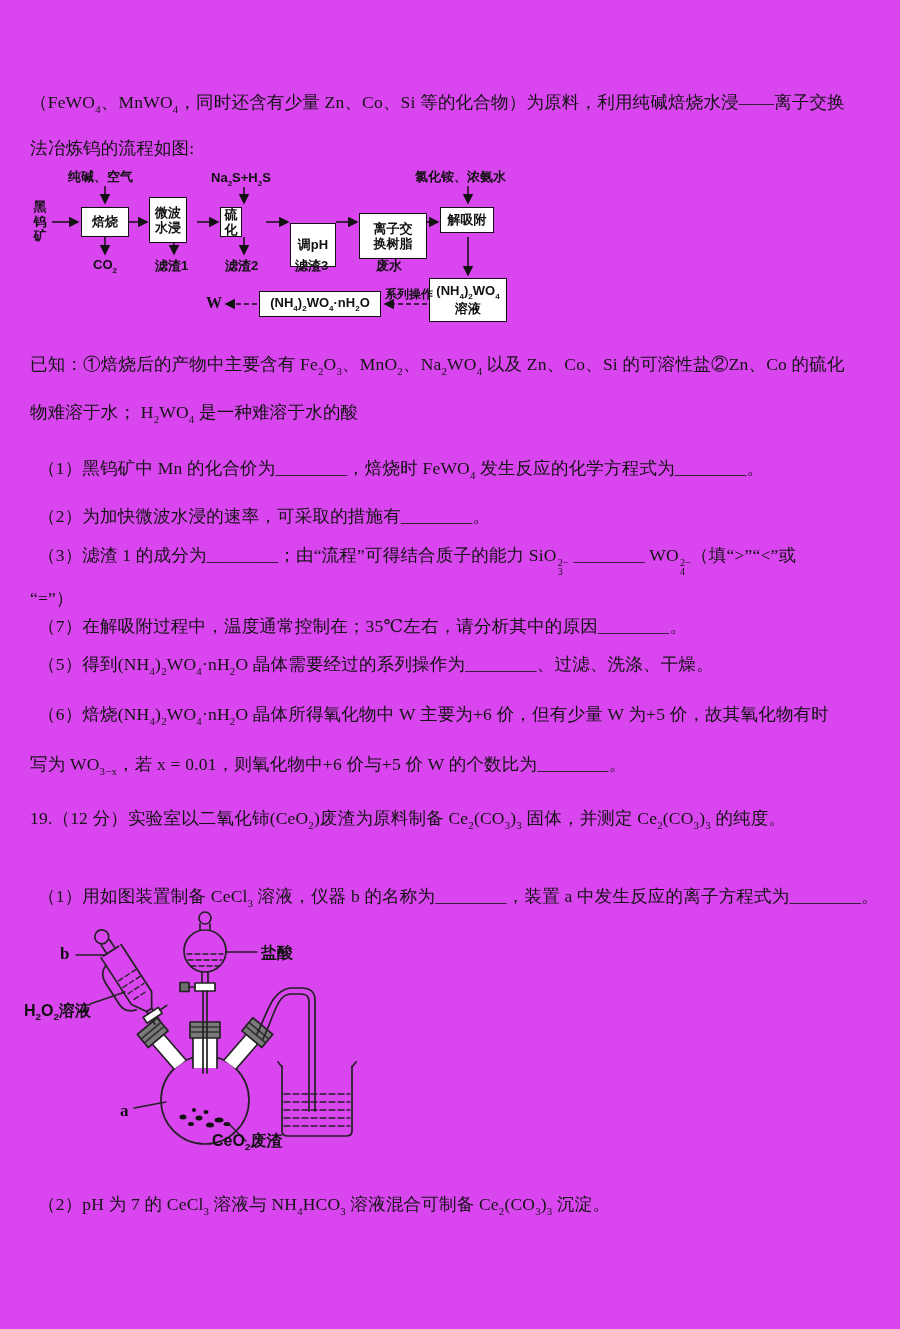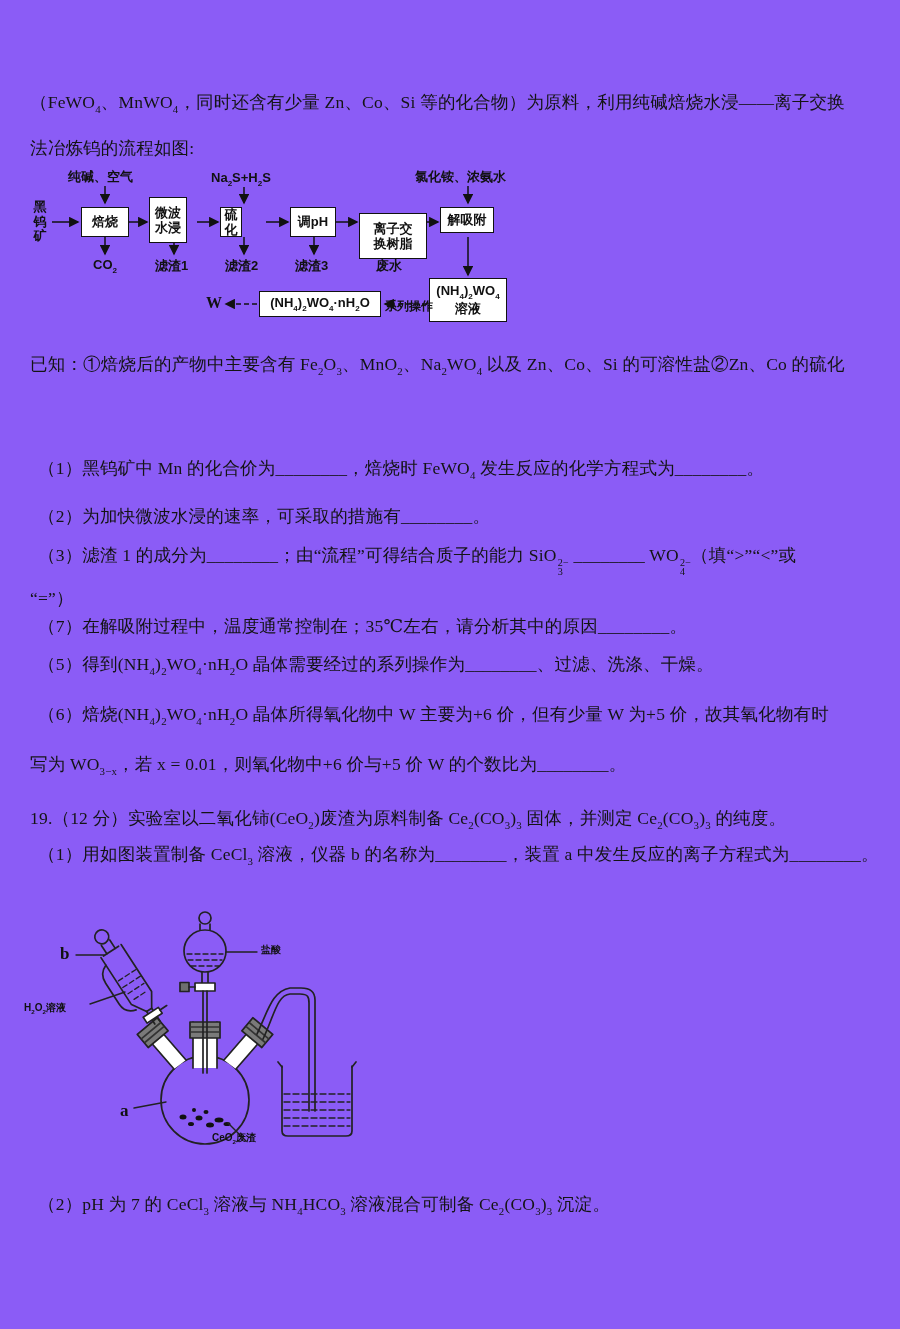--- a/index.html
+++ b/index.html
@@ -1,40 +1,40 @@
 <!DOCTYPE html>
 <html><head>
 <meta charset="utf-8">
 <style>
   html,body{margin:0;padding:0;}
   body{width:900px;height:1329px;background:#ffffff;position:relative;
        font-family:"Liberation Serif","DejaVu Serif",serif;color:#141414;}
-  .page{position:absolute;inset:0;overflow:hidden;background:#8b5cf6;}
+  .page{position:absolute;inset:0;overflow:hidden;background:#d946ef;}
   .line{position:absolute;left:30px;font-size:17.5px;line-height:24px;white-space:nowrap;letter-spacing:.2px;}
   .indent{left:38px;}
   sub,sup{font-size:.62em;}
   
   .stk{display:inline-flex;flex-direction:column;align-items:flex-start;vertical-align:-.45em;
        line-height:.95;font-size:.58em;margin-left:1px;}
   
   .flow{position:absolute;left:28px;top:163px;width:552px;height:170px;
         font-family:"Liberation Sans","DejaVu Sans",sans-serif;font-weight:bold;font-size:13px;color:#111;}
   .flow svg{position:absolute;left:0;top:0;}
   .fbox{position:absolute;border:1.6px solid #111;background:#fff;box-sizing:border-box;
         display:flex;align-items:center;justify-content:center;text-align:center;line-height:1.18;padding:1px;}
   .fbox .inner{display:inline-block;}
   .flabel{position:absolute;white-space:nowrap;}
   .fvert{position:absolute;width:16px;line-height:1.12;text-align:center;word-break:break-all;}
-  .series{font-size:12px;margin-top:12px;}
+  .series{font-size:12px;}
   .wlab{font-family:"Liberation Serif","DejaVu Serif",serif;font-size:16px;}
   
   .apparatus{position:absolute;left:20px;top:903px;width:360px;height:268px;}
   .apparatus svg{position:absolute;left:0;top:0;}
   .alabel{position:absolute;white-space:nowrap;font-family:"Liberation Sans","DejaVu Sans",sans-serif;
-          font-weight:bold;font-size:10px;color:#111;}
+          font-weight:bold;font-size:16px;color:#111;}
   .alet{position:absolute;font-family:"Liberation Serif","DejaVu Serif",serif;font-weight:bold;
         font-size:17px;color:#111;}
 </style>
 </head>
 <body>
 
 <div class="page">
 
   <div class="line" style="top:90px">（FeWO<sub>4</sub>、MnWO<sub>4</sub>，同时还含有少量 Zn、Co、Si 等的化合物）为原料，利用纯碱焙烧水浸——离子交换</div>
   <div class="line" style="top:136px">法冶炼钨的流程如图:</div>
@@ -74,21 +74,21 @@
 
     <div class="fbox" style="left:53px;top:44px;width:48px;height:30px">
         <span class="inner">焙烧</span>
       </div>
     <div class="fbox" style="left:121px;top:34px;width:38px;height:46px">
         <span class="inner" style="width:30px">微波水浸</span>
       </div>
     <div class="fbox" style="left:192px;top:44px;width:22px;height:30px">
         <span class="inner">硫化</span>
       </div>
-    <div class="fbox" style="left:262px;top:44px;width:46px;height:30px">
+    <div class="fbox" style="left:262px;top:60px;width:46px;height:44px">
         <span class="inner">调pH</span>
       </div>
     <div class="fbox" style="left:331px;top:50px;width:68px;height:46px">
         <span class="inner" style="width:42px">离子交换树脂</span>
       </div>
     <div class="fbox" style="left:412px;top:44px;width:54px;height:26px">
         <span class="inner">解吸附</span>
       </div>
     <div class="fbox" style="left:401px;top:115px;width:78px;height:44px">
         <span class="inner" style="width:70px">(NH<sub>4</sub>)<sub>2</sub>WO<sub>4</sub>溶液</span>
@@ -100,38 +100,39 @@
     <div class="flabel" style="left:65px;top:94px">CO<sub>2</sub></div>
     <div class="flabel" style="left:127px;top:94px">滤渣1</div>
     <div class="flabel" style="left:197px;top:94px">滤渣2</div>
     <div class="flabel" style="left:267px;top:94px">滤渣3</div>
     <div class="flabel" style="left:348px;top:94px">废水</div>
     <div class="flabel series" style="left:357px;top:123px">系列操作</div>
     <div class="flabel wlab" style="left:178px;top:131px">W</div>
   </div>
 
   <div class="line" style="top:352px">已知：①焙烧后的产物中主要含有 Fe<sub>2</sub>O<sub>3</sub>、MnO<sub>2</sub>、Na<sub>2</sub>WO<sub>4</sub> 以及 Zn、Co、Si 的可溶性盐②Zn、Co 的硫化</div>
+  <div class="line" style="top:400px">物难溶于水； H<sub>2</sub>WO<sub>4</sub> 是一种难溶于水的酸</div>
 
   <div class="line indent" style="top:456px">（1）黑钨矿中 Mn 的化合价为________，焙烧时 FeWO<sub>4</sub> 发生反应的化学方程式为________。</div>
   <div class="line indent" style="top:504px">（2）为加快微波水浸的速率，可采取的措施有________。</div>
   <div class="line indent" style="top:543px">（3）滤渣 1 的成分为________；由“流程”可得结合质子的能力 SiO<span class="stk">
         <span>2−</span>
         <span>3</span>
       </span> ________ WO<span class="stk">
         <span>2−</span>
         <span>4</span>
       </span>（填“&gt;”“&lt;”或</div>
   <div class="line" style="top:586px">“=”）</div>
   <div class="line indent" style="top:614px">（7）在解吸附过程中，温度通常控制在；35℃左右，请分析其中的原因________。</div>
   <div class="line indent" style="top:652px">（5）得到(NH<sub>4</sub>)<sub>2</sub>WO<sub>4</sub>·nH<sub>2</sub>O 晶体需要经过的系列操作为________、过滤、洗涤、干燥。</div>
   <div class="line indent" style="top:702px">（6）焙烧(NH<sub>4</sub>)<sub>2</sub>WO<sub>4</sub>·nH<sub>2</sub>O 晶体所得氧化物中 W 主要为+6 价，但有少量 W 为+5 价，故其氧化物有时</div>
   <div class="line" style="top:752px">写为 WO<sub>3−x</sub>，若 x = 0.01，则氧化物中+6 价与+5 价 W 的个数比为________。</div>
 
   <div class="line" style="top:806px">19.（12 分）实验室以二氧化铈(CeO<sub>2</sub>)废渣为原料制备 Ce<sub>2</sub>(CO<sub>3</sub>)<sub>3</sub> 固体，并测定 Ce<sub>2</sub>(CO<sub>3</sub>)<sub>3</sub> 的纯度。</div>
-  <div class="line indent" style="top:842px">（1）用如图装置制备 CeCl<sub>3</sub> 溶液，仪器 b 的名称为________，装置 a 中发生反应的离子方程式为________。</div>
+  <div class="line indent" style="top:884px">（1）用如图装置制备 CeCl<sub>3</sub> 溶液，仪器 b 的名称为________，装置 a 中发生反应的离子方程式为________。</div>
 
   <div class="apparatus">
     <svg width="360" height="268" viewBox="0 0 360 268">
       <g stroke="#222" stroke-width="1.7" fill="none" stroke-linecap="round" stroke-linejoin="round">
 
         <g>
           <circle cx="185" cy="197" r="44"></circle>
 
           <polygon points="154,166 128,136 140,127 166,157" fill="#fff" stroke="none"></polygon>
           <polygon points="216,166 242,136 230,127 204,157" fill="#fff" stroke="none"></polygon>

